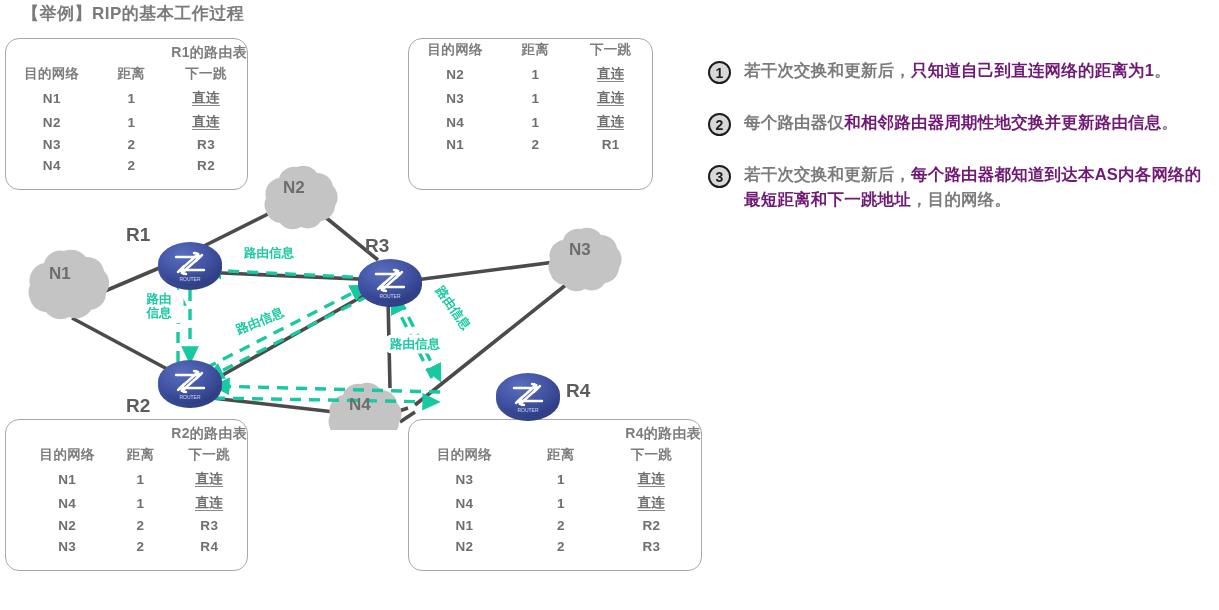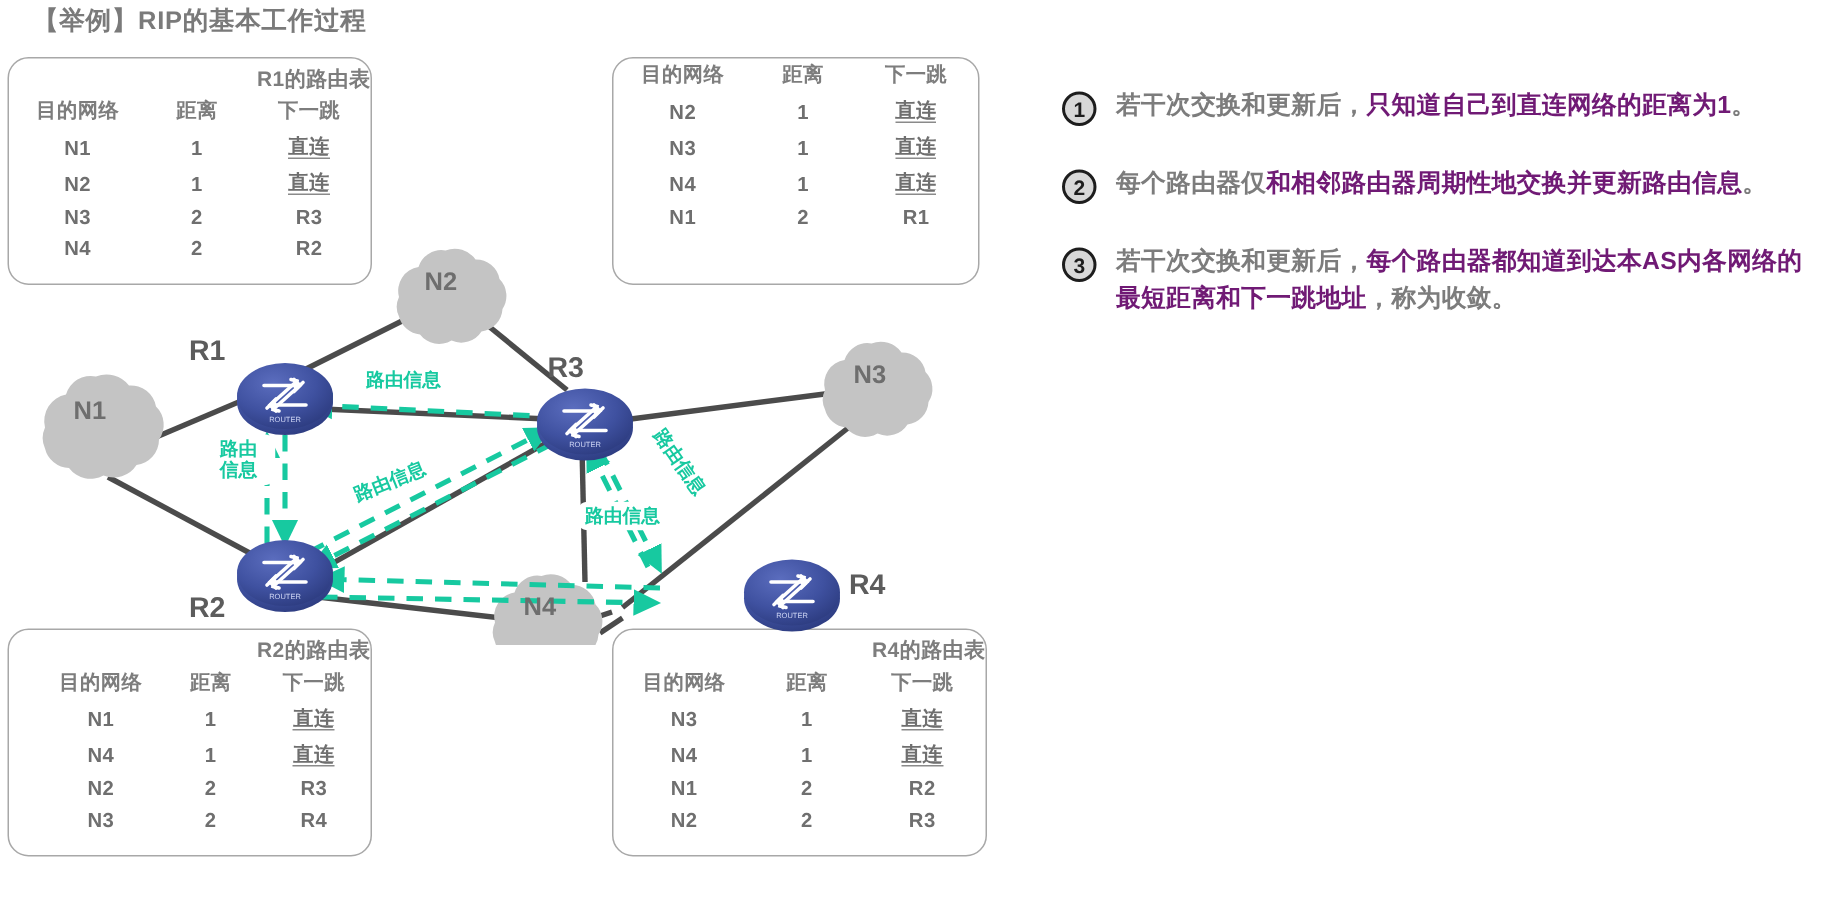--- a/index.html
+++ b/index.html
@@ -19,21 +19,21 @@
   .rt th{font-size:13.5px;font-weight:bold;color:#7d7d7d;padding:2px 0 3px 0;
          text-align:center;letter-spacing:.3px;}
   .rt td{font-size:13.5px;font-weight:bold;color:#6f6f6f;padding:3px 0;
          text-align:center;letter-spacing:.3px;}
   .rt td.u span{border-bottom:1.4px solid #8a8a8a;padding-bottom:0px;}
   .c1{width:38%;font-family:Liberation Mono, monospace;}.c2{width:28%;}.c3{width:34%;}
 
   #rt-r1{left:5px;  top:38px; width:243px;height:152px;}
   #rt-r3{left:408px;top:38px; width:245px;height:152px;}
   #rt-r2{left:5px;  top:419px;width:243px;height:152px;padding-left:19px;}
-  #rt-r4{left:408px;top:419px;width:250px;height:152px;}
+  #rt-r4{left:408px;top:419px;width:294px;height:152px;}
 
   
   #diagram{position:absolute;left:0;top:150px;width:670px;height:280px;}
   #diagram svg{position:absolute;left:0;top:0;}
 
   .cloudlbl{position:absolute;font-size:17px;font-weight:bold;color:#6e6e6e;
             pointer-events:none;}
   .rlbl{position:absolute;font-size:19px;font-weight:bold;color:#5c5c5c;}
 
   .infolbl{position:absolute;font-size:12.5px;font-weight:bold;color:#17c9a0;
@@ -315,16 +315,16 @@
     <p><span>若干次交换和更新后，</span><span class="hi">只知道自己到直连网络的距离为1</span><span>。</span></p>
   </div>
 
   <div class="note">
     <div class="num">2</div>
     <p><span>每个路由器仅</span><span class="hi">和相邻路由器周期性地交换并更新路由信息</span><span>。</span></p>
   </div>
 
   <div class="note">
     <div class="num">3</div>
-    <p><span>若干次交换和更新后，</span><span class="hi">每个路由器都知道到达本AS内各网络的最短距离和下一跳地址</span><span>，称为收敛。</span></p>
+    <p><span>若干次交换和更新后，</span><span class="hi">每个路由器都知道到达本AS内各网络的最短距离和下一跳地址</span><span>，目的网络。</span></p>
   </div>
 
 </div>
 
 </body></html>

